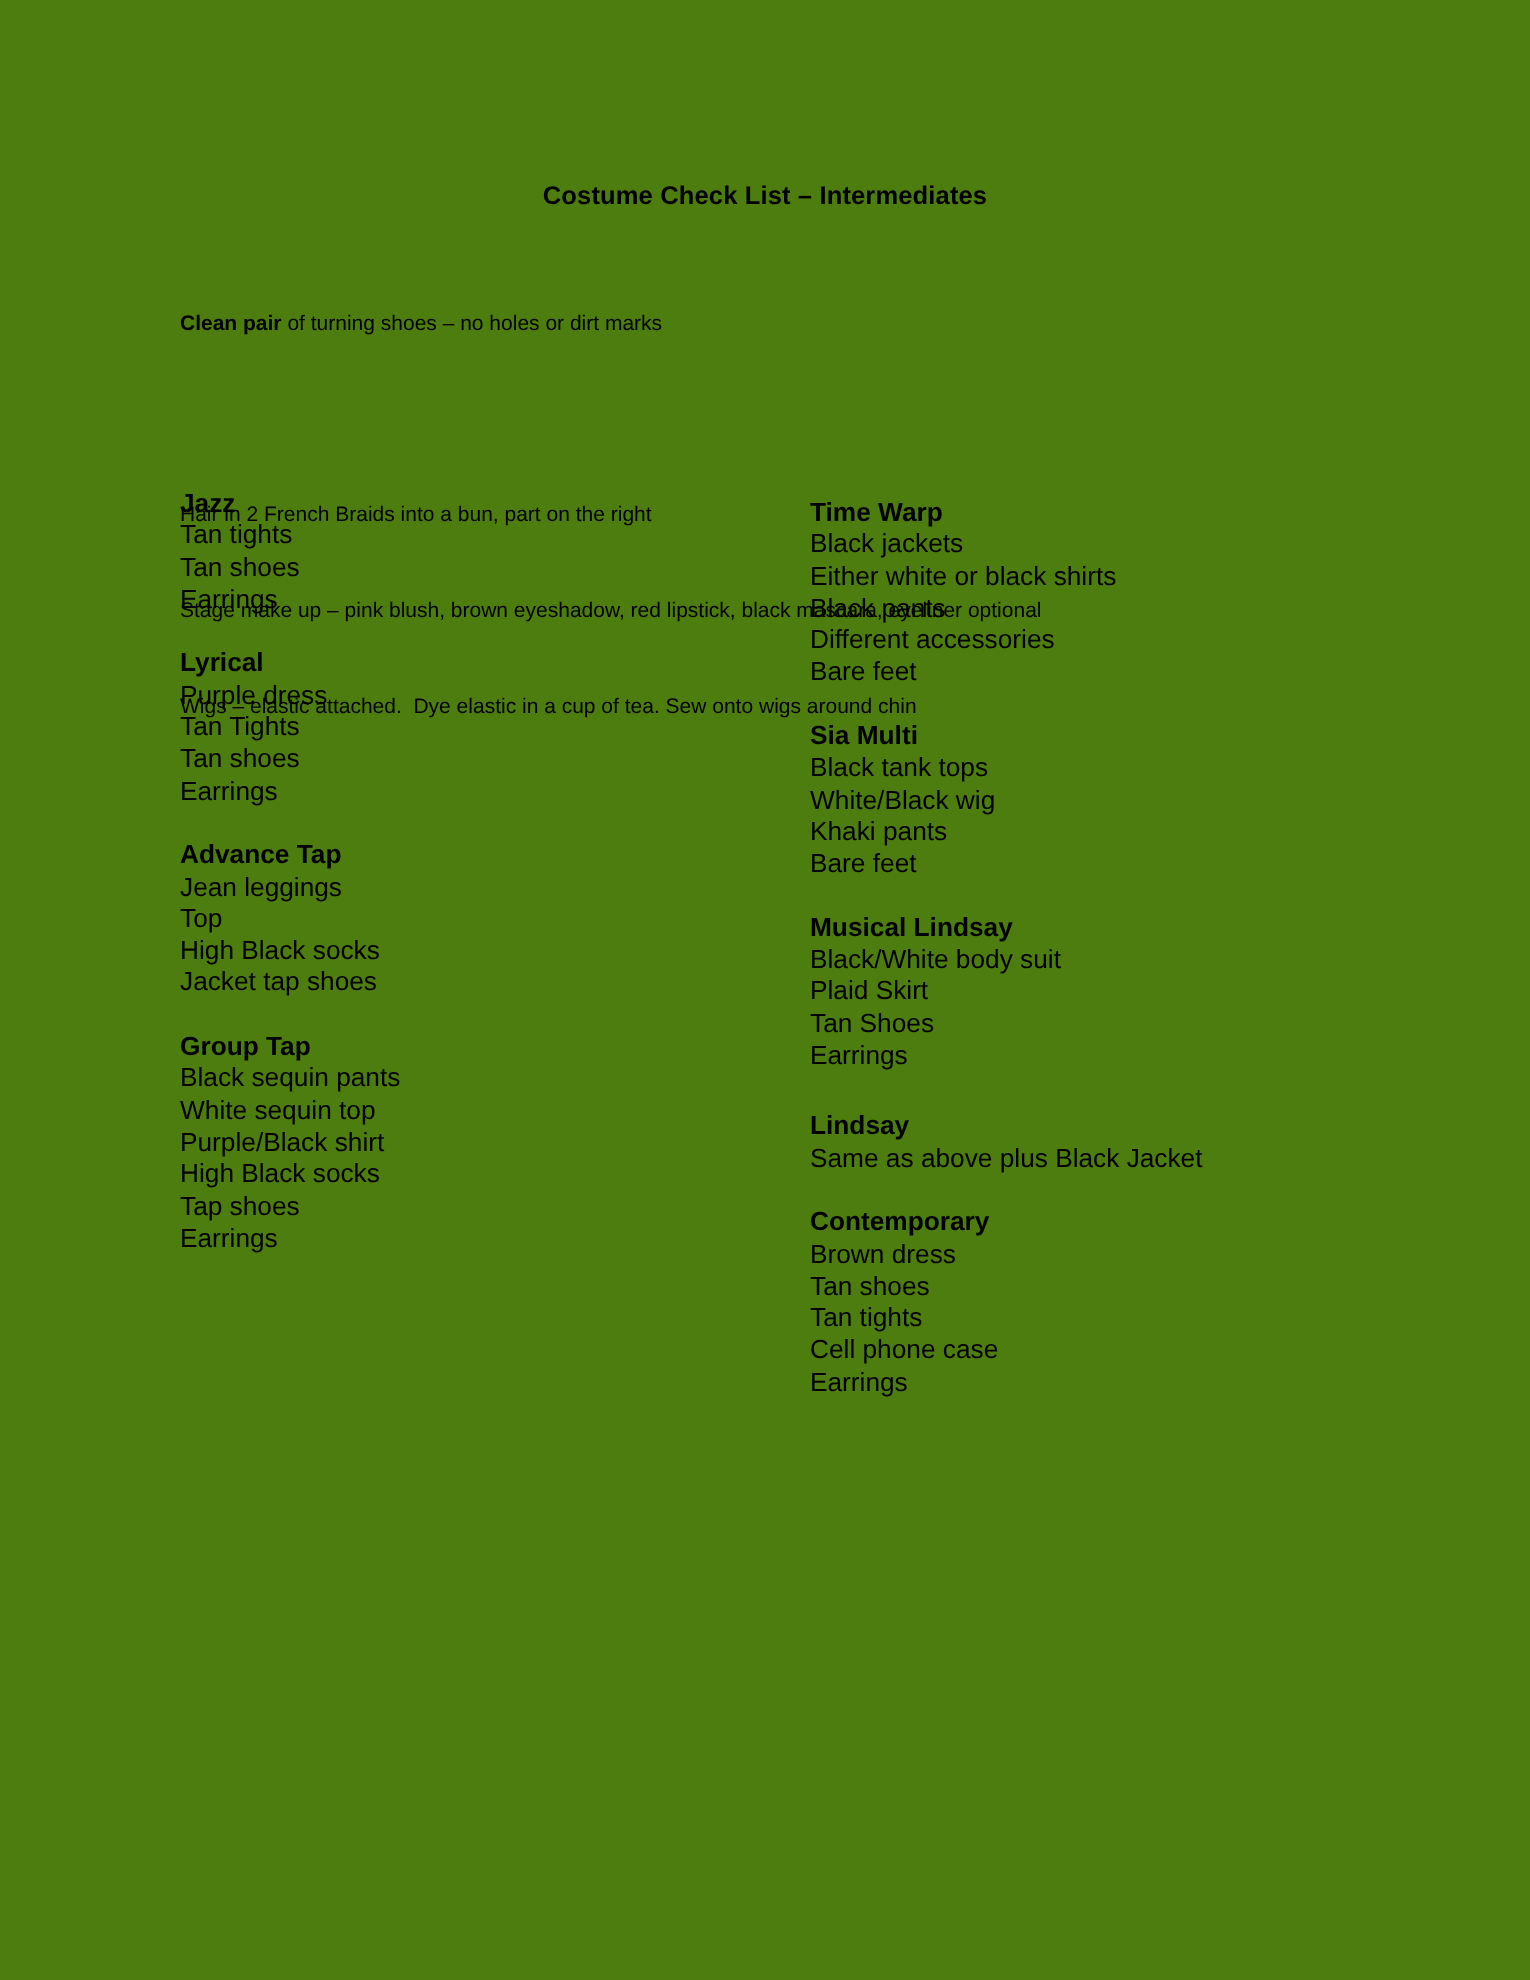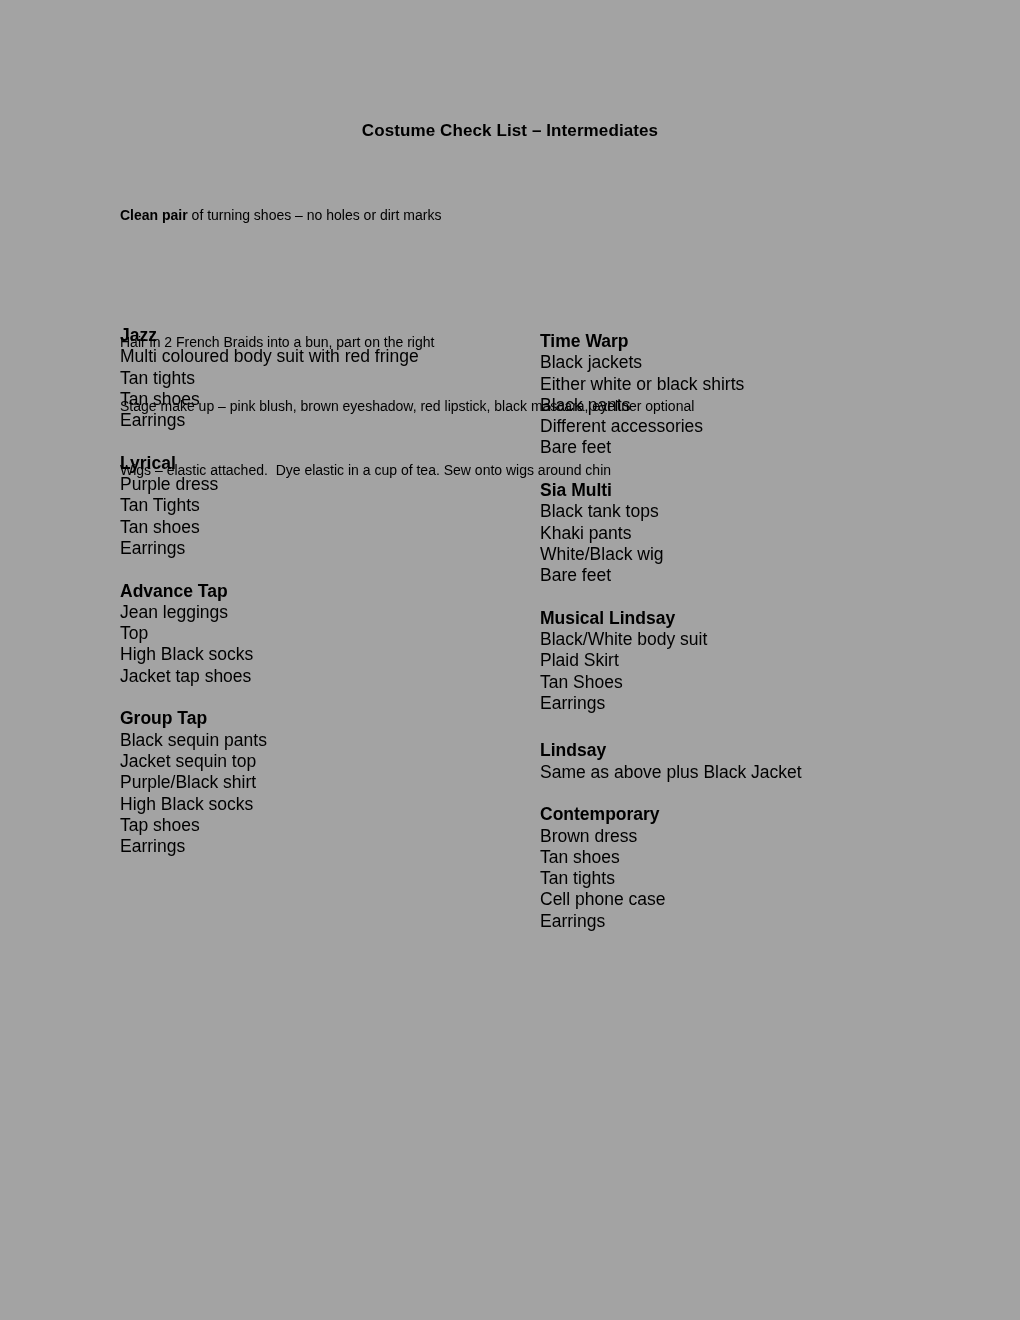--- a/index.html
+++ b/index.html
@@ -8,21 +8,21 @@
     background: #ffffff;
   }
   body {
     font-family: "Liberation Sans", sans-serif;
     color: #000000;
   }
   #page {
     position: relative;
     width: 1020px;
     height: 1320px;
-    background: #a3a3a3;
+    background: #4d7c0f;
     overflow: hidden;
   }
 
   
   .doc-title {
     position: absolute;
     left: 0;
     top: 120px;
     width: 1020px;
     text-align: center;
@@ -81,21 +81,20 @@
     <span class="blank"></span>
     <span class="line">Hair in 2 French Braids into a bun, part on the right</span>
     <span class="line">Stage make up – pink blush, brown eyeshadow, red lipstick, black mascara, eyeliner optional</span>
     <span class="line">Wigs – elastic attached.  Dye elastic in a cup of tea. Sew onto wigs around chin</span>
   </div>
 
   <div class="col col-left">
 
     <div class="section">
       <span class="section-heading">Jazz</span>
-      <span class="section-item">Multi coloured body suit with red fringe</span>
       <span class="section-item">Tan tights</span>
       <span class="section-item">Tan shoes</span>
       <span class="section-item">Earrings</span>
     </div>
 
     <div class="section">
       <span class="section-heading">Lyrical</span>
       <span class="section-item">Purple dress</span>
       <span class="section-item">Tan Tights</span>
       <span class="section-item">Tan shoes</span>
@@ -106,21 +105,21 @@
       <span class="section-heading">Advance Tap</span>
       <span class="section-item">Jean leggings</span>
       <span class="section-item">Top</span>
       <span class="section-item">High Black socks</span>
       <span class="section-item">Jacket tap shoes</span>
     </div>
 
     <div class="section">
       <span class="section-heading">Group Tap</span>
       <span class="section-item">Black sequin pants</span>
-      <span class="section-item">Jacket sequin top</span>
+      <span class="section-item">White sequin top</span>
       <span class="section-item">Purple/Black shirt</span>
       <span class="section-item">High Black socks</span>
       <span class="section-item">Tap shoes</span>
       <span class="section-item">Earrings</span>
     </div>
 
   </div>
 
   <div class="col col-right">
 
@@ -129,22 +128,22 @@
       <span class="section-item">Black jackets</span>
       <span class="section-item">Either white or black shirts</span>
       <span class="section-item">Black pants</span>
       <span class="section-item">Different accessories</span>
       <span class="section-item">Bare feet</span>
     </div>
 
     <div class="section">
       <span class="section-heading">Sia Multi</span>
       <span class="section-item">Black tank tops</span>
+      <span class="section-item">White/Black wig</span>
       <span class="section-item">Khaki pants</span>
-      <span class="section-item">White/Black wig</span>
       <span class="section-item">Bare feet</span>
     </div>
 
     <div class="section">
       <span class="section-heading">Musical Lindsay</span>
       <span class="section-item">Black/White body suit</span>
       <span class="section-item">Plaid Skirt</span>
       <span class="section-item">Tan Shoes</span>
       <span class="section-item">Earrings</span>
     </div>

